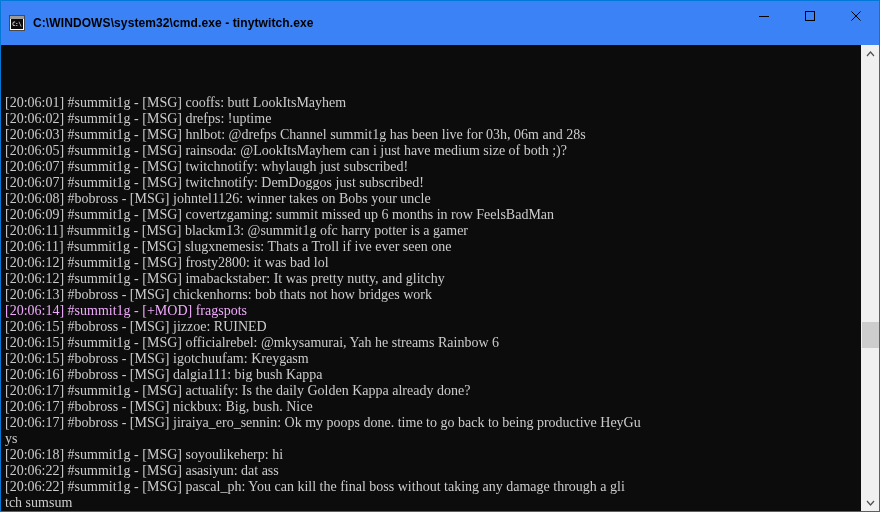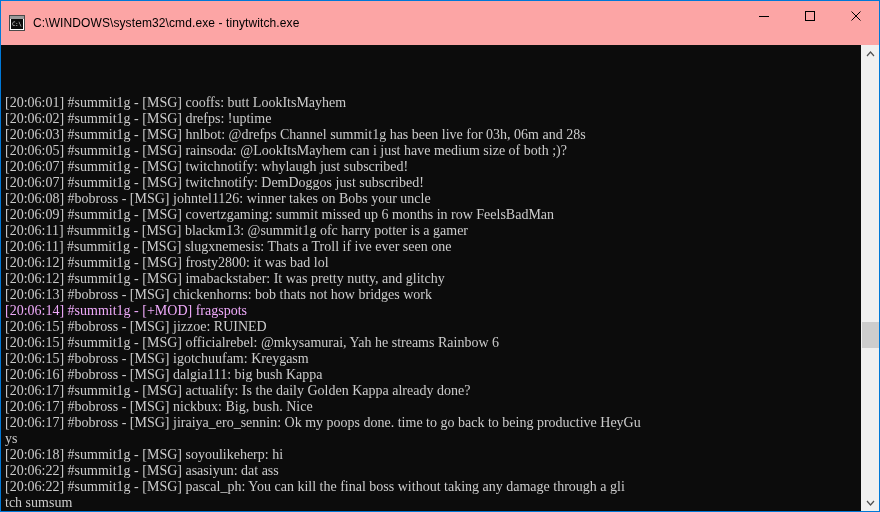--- a/index.html
+++ b/index.html
@@ -22,24 +22,25 @@
     border: 1px solid #0078d7;
     background: #ffffff;
     display: flex;
     flex-direction: column;
   }
 
   
   #titlebar {
     height: 46px;
     min-height: 30px;
-    background: #fca5a5;
-    display: flex;
-    align-items: center;
-    position: relative;
+    background: #3b82f6;
+    display: flex;
+    align-items: center;
+    position: relative;
+    font-weight: bold;
   }
   #title-icon {
     width: 16px;
     height: 16px;
     margin-left: 8px;
     margin-right: 8px;
     flex: 0 0 auto;
     position: relative;
     background: #ffffff;
     border: 1px solid #4a4a4a;

